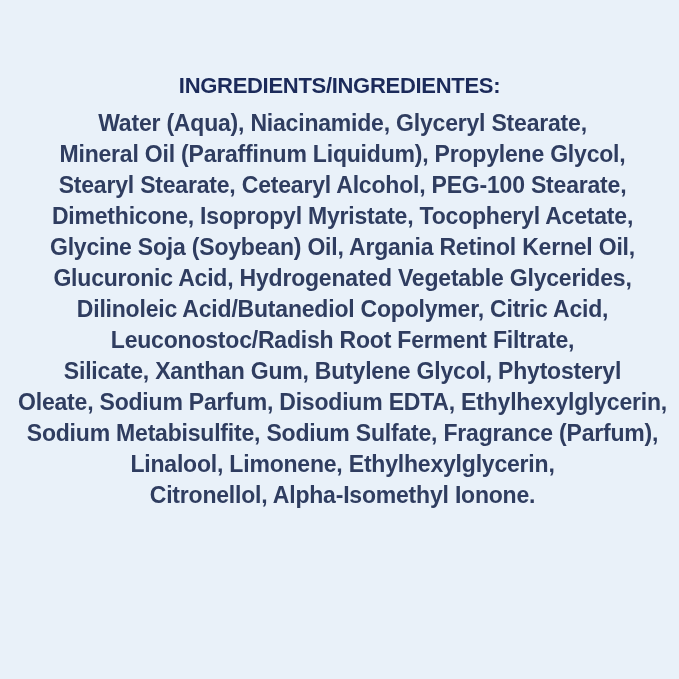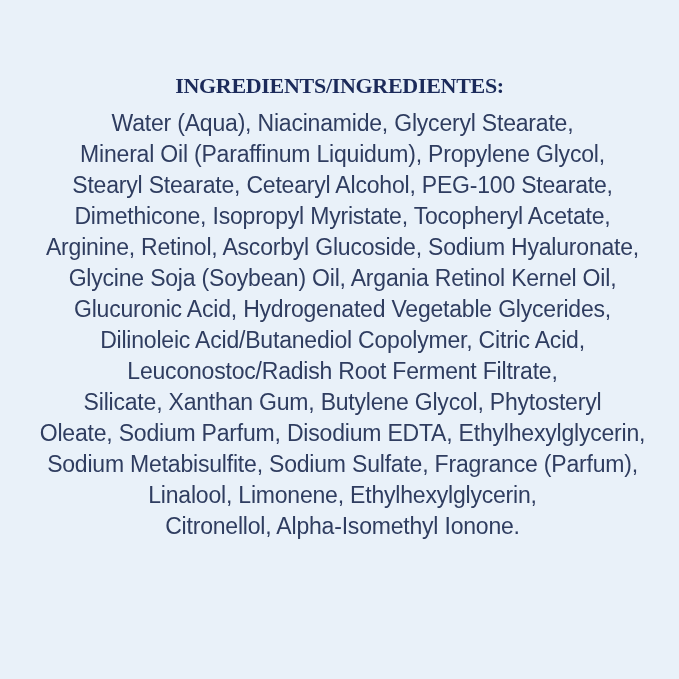--- a/index.html
+++ b/index.html
@@ -21,31 +21,30 @@
     width: 679px;
     text-align: center;
   }
   .label-title {
     margin: 0 0 9px 0;
     font-size: 22px;
     line-height: 26px;
     font-weight: 700;
     letter-spacing: -0.3px;
     color: #1b2a5a;
-    font-family: Liberation Serif, serif;
   }
   .label-lines {
     margin: 0;
     padding: 0;
     list-style: none;
   }
   .label-line {
     font-size: 23px;
     line-height: 31px;
-    font-weight: 400;
+    font-weight: 700;
     letter-spacing: -0.2px;
     color: #2f3d60;
     white-space: nowrap;
     margin-left: 6px;
   }
 </style>
 </head>
 <body>
 
 <div class="label-canvas">
@@ -54,21 +53,20 @@
     <ul class="label-lines">
 
         <li class="label-line">Water (Aqua), Niacinamide, Glyceryl Stearate,</li>
 
         <li class="label-line">Mineral Oil (Paraffinum Liquidum), Propylene Glycol,</li>
 
         <li class="label-line">Stearyl Stearate, Cetearyl Alcohol, PEG-100 Stearate,</li>
 
         <li class="label-line">Dimethicone, Isopropyl Myristate, Tocopheryl Acetate,</li>
 
-        <li class="label-line">Arginine, Retinol, Ascorbyl Glucoside, Sodium Hyaluronate,</li>
 
 
         <li class="label-line">Glycine Soja (Soybean) Oil, Argania Retinol Kernel Oil,</li>
 
         <li class="label-line">Glucuronic Acid, Hydrogenated Vegetable Glycerides,</li>
 
         <li class="label-line">Dilinoleic Acid/Butanediol Copolymer, Citric Acid,</li>
 
         <li class="label-line">Leuconostoc/Radish Root Ferment Filtrate,</li>
 

